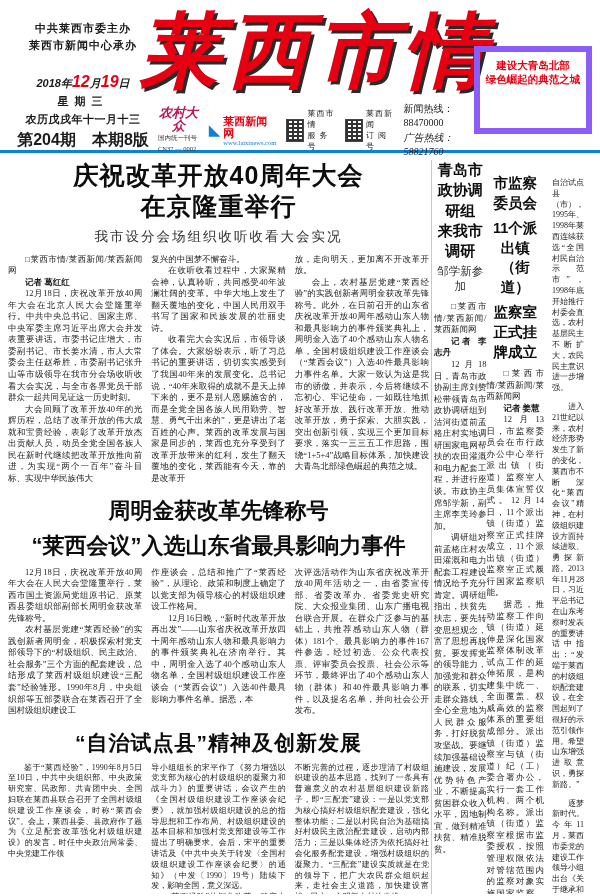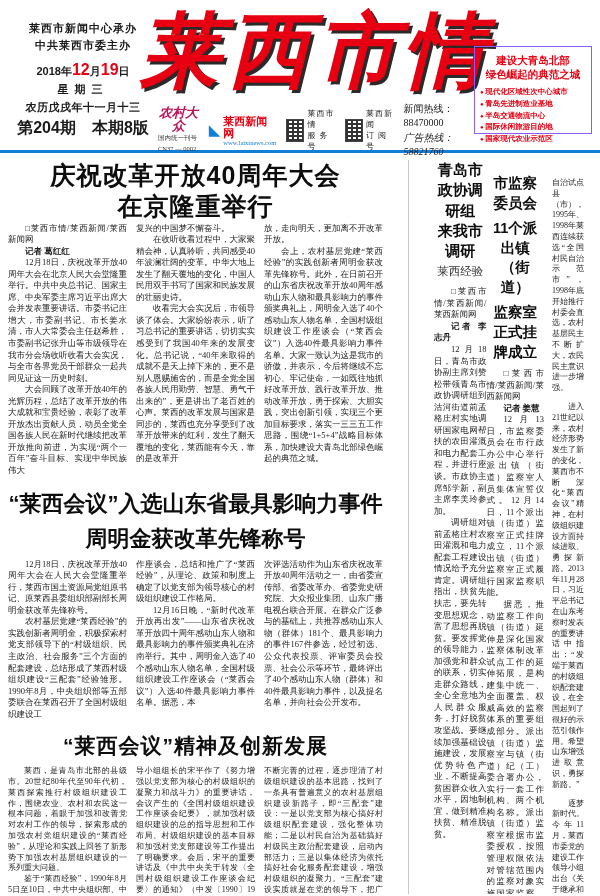--- a/index.html
+++ b/index.html
@@ -9,21 +9,21 @@
     overflow:hidden; position:relative;
     font-family:"Liberation Serif","DejaVu Serif",serif; color:#1b1b1b;
   }
   
   .header { display:flex; padding:8px 8px 0 8px; height:150px; }
   .pub-info {
     width:150px; flex-shrink:0; text-align:center; padding-top:12px;
     font-family:"Liberation Sans","DejaVu Sans",sans-serif;
   }
   .pub-info .sponsor { font-size:11px; font-weight:700; line-height:1.5; letter-spacing:1px; }
-  .dateline { margin-top:8px; font-size:11px; font-weight:700; }
+  .dateline { margin-top:20px; font-size:11px; font-weight:700;font-style:italic; }
   .dateline .num { color:#e60012; font-size:16px; font-weight:700; }
   .weekday { font-size:11px; font-weight:700; letter-spacing:6px; margin-top:3px; }
   .lunar { font-size:11px; font-weight:700; margin-top:3px; letter-spacing:0.5px; }
   .issue-total { font-size:13px; font-weight:700; margin-top:6px; }
   .issue-current { font-size:16px; font-weight:700; margin-top:3px;text-align:center; }
   .center-block { flex:1; display:flex; flex-direction:column; align-items:center; min-width:0; }
   .masthead {
     font-size:82px; line-height:1.02; font-weight:900; font-style:italic;
     color:#e60012; letter-spacing:6px; white-space:nowrap; margin-top:2px;
     text-shadow:3px 3px 0 #2a2a2a;
@@ -42,31 +42,31 @@
   .qr {
     width:23px; height:23px; border:1px solid #444; background-color:#fff;
     background-image:
       repeating-linear-gradient(0deg,#333 0 2px,transparent 2px 4px),
       repeating-linear-gradient(90deg,#333 0 2px,transparent 2px 5px);
   }
   .qr-label { font-size:8px; line-height:1.4; letter-spacing:1px; }
   .hotlines { font-size:10px; line-height:1.4; }
   .hotlines div + div { margin-top:1px;font-style:italic; }
   .slogan-box {
-    width:118px; flex-shrink:0; border:1px solid #8b5cf6; margin-top:38px;
+    width:118px; flex-shrink:0; border:6px solid #8b5cf6; margin-top:38px;
     padding:6px 5px 4px 5px; height:88px;
     font-family:"Liberation Sans","DejaVu Sans",sans-serif;
   }
   .slogan-title { color:#e60012; font-size:10.5px; font-weight:900; text-align:center; line-height:1.35; }
   .slogan-list { list-style:none; margin:5px 0 0 0; padding:0; }
   .slogan-list li { color:#e60012; font-size:7.5px; font-weight:700; line-height:1.55; }
   .slogan-list li::before { content:"● "; font-size:6px; }
   .blue-rule { height:3px; background:#1380d8; }
   
-  .content { display:flex; gap:25px; padding:7px 8px 0 8px; height:741px; overflow:hidden; }
+  .content { display:flex; gap:2px; padding:7px 8px 0 8px; height:741px; overflow:hidden; }
   .left-col { flex:1; min-width:0; display:flex; flex-direction:column; }
   .vrule { width:1px; background:#c9c9c9; }
   .right-col { width:158px; flex-shrink:0; display:flex; flex-direction:row; }
   h1,h2,h3 { margin:0; font-family:"Liberation Sans","DejaVu Sans",sans-serif; color:#0d0d0d; }
   .lead-h { font-size:25px; font-weight:900; text-align:center; line-height:1.25; letter-spacing:1px; }
   .lead-sub { font-size:13.5px; font-weight:500; text-align:center; color:#333;
               letter-spacing:2px; margin:5px 0 8px 0;
               font-family:"Liberation Sans","DejaVu Sans",sans-serif; }
   .cols { display:flex; gap:9px; }
   .colx { flex:1; min-width:0; }
@@ -90,22 +90,22 @@
   .bcol4 p.cont { text-indent:0; }
 </style>
 </head>
 <body>
 
 <div class="page">
 
   <div class="header">
 
     <div class="pub-info">
+      <div class="sponsor">中共莱西市委主办</div>
       <div class="sponsor">莱西市新闻中心承办</div>
-      <div class="sponsor">中共莱西市委主办</div>
       <div class="dateline">
         <span>2018年</span><span class="num">12</span><span>月</span><span class="num">19</span><span>日</span>
       </div>
       <div class="weekday">星期三</div>
       <div class="lunar">农历戊戌年十一月十三</div>
       <div class="issue-current">第204期　本期8版</div>
     </div>
 
     <div class="center-block">
       <div class="masthead">莱西市情</div>
@@ -139,81 +139,74 @@
         <div class="hotlines">
           <div>新闻热线：88470000</div>
           <div>广告热线：58821760</div>
         </div>
       </div>
     </div>
 
     <div class="slogan-box">
       <div class="slogan-title">建设大青岛北部</div>
       <div class="slogan-title">绿色崛起的典范之城</div>
-      <ul class="slogan-list">
-        <li>现代化区域性次中心城市</li>
-        <li>青岛先进制造业基地</li>
-        <li>半岛交通物流中心</li>
-        <li>国际休闲旅游目的地</li>
-        <li>国家现代农业示范区</li>
-      </ul>
     </div>
   </div>
 
   <div class="blue-rule"></div>
 
   <div class="content">
 
     <div class="left-col">
 
       <article>
         <h1 class="lead-h">庆祝改革开放40周年大会</h1>
         <h1 class="lead-h">在京隆重举行</h1>
+        <div class="lead-sub">我市设分会场组织收听收看大会实况</div>
         <div class="cols body-text">
           <div class="colx">
             <p class="byline">□莱西市情/莱西新闻/莱西新闻网</p>
             <p class="reporter">记者 葛红红</p>
             <p>12月18日，庆祝改革开放40周年大会在北京人民大会堂隆重举行。中共中央总书记、国家主席、中央军委主席习近平出席大会并发表重要讲话。市委书记庄增大，市委副书记、市长姜水清，市人大常委会主任赵希胜，市委副书记张升山等市级领导在我市分会场收听收看大会实况，与全市各界党员干部群众一起共同见证这一历史时刻。</p>
             <p>大会回顾了改革开放40年的光辉历程，总结了改革开放的伟大成就和宝贵经验，表彰了改革开放杰出贡献人员，动员全党全国各族人民在新时代继续把改革开放推向前进，为实现“两个一百年”奋斗目标、实现中华民族伟大</p>
           </div>
           <div class="colx">
             <p class="cont">复兴的中国梦不懈奋斗。</p>
             <p>在收听收看过程中，大家聚精会神，认真聆听，共同感受40年波澜壮阔的变革。中华大地上发生了翻天覆地的变化，中国人民用双手书写了国家和民族发展的壮丽史诗。</p>
             <p>收看完大会实况后，市领导谈了体会。大家纷纷表示，听了习总书记的重要讲话，切切实实感受到了我国40年来的发展变化。总书记说，“40年来取得的成就不是天上掉下来的，更不是别人恩赐施舍的，而是全党全国各族人民用勤劳、智慧、勇气干出来的”，更是讲出了老百姓的心声。莱西的改革发展与国家是同步的，莱西也充分享受到了改革开放带来的红利，发生了翻天覆地的变化，莱西能有今天，靠的是改革开</p>
           </div>
           <div class="colx">
             <p class="cont">放，走向明天，更加离不开改革开放。</p>
             <p>会上，农村基层党建“莱西经验”的实践创新者周明金获改革先锋称号。此外，在日前召开的山东省庆祝改革开放40周年感动山东人物和最具影响力的事件颁奖典礼上，周明金入选了40个感动山东人物名单，全国村级组织建设工作座谈会（“莱西会议”）入选40件最具影响力事件名单。大家一致认为这是我市的骄傲，并表示，今后将继续不忘初心、牢记使命，一如既往地抓好改革开放、践行改革开放、推动改革开放，勇于探索、大胆实践，突出创新引领，实现三个更加目标要求，落实一三三五工作思路，围绕“1+5+4”战略目标体系，加快建设大青岛北部绿色崛起的典范之城。</p>
           </div>
         </div>
       </article>
 
       <article class="mid-article">
+        <h2 class="mid-h">周明金获改革先锋称号</h2>
         <h2 class="mid-h">“莱西会议”入选山东省最具影响力事件</h2>
-        <h2 class="mid-h">周明金获改革先锋称号</h2>
         <div class="cols body-text">
           <div class="colx">
             <p>12月18日，庆祝改革开放40周年大会在人民大会堂隆重举行，莱西市国土资源局党组原书记、原莱西县委组织部副部长周明金获改革先锋称号。</p>
             <p>农村基层党建“莱西经验”的实践创新者周明金，积极探索村党支部领导下的“村级组织、民主政治、社会服务”三个方面的配套建设，总结形成了莱西村级组织建设“三配套”经验雏形。1990年8月，中央组织部等五部委联合在莱西召开了全国村级组织建设工</p>
           </div>
           <div class="colx">
             <p class="cont">作座谈会，总结和推广了“莱西经验”，从理论、政策和制度上确定了以党支部为领导核心的村级组织建设工作格局。</p>
             <p>12月16日晚，“新时代改革开放再出发”——山东省庆祝改革开放四十周年感动山东人物和最具影响力的事件颁奖典礼在济南举行。其中，周明金入选了40个感动山东人物名单，全国村级组织建设工作座谈会（“莱西会议”）入选40件最具影响力事件名单。据悉，本</p>
           </div>
           <div class="colx">
             <p class="cont">次评选活动作为山东省庆祝改革开放40周年活动之一，由省委宣传部、省委改革办、省委党史研究院、大众报业集团、山东广播电视台联合开展。在群众广泛参与的基础上，共推荐感动山东人物（群体）181个、最具影响力的事件167件参选，经过初选、公众代表投票、评审委员会投票、社会公示等环节，最终评出了40个感动山东人物（群体）和40件最具影响力事件，以及提名名单，并向社会公开发布。</p>
           </div>
         </div>
       </article>
 
       <article class="bot-article">
-        <h2 class="bot-h">“莱西会议”精神及创新发展</h2>
+        <h2 class="bot-h">“自治试点县”精神及创新发展</h2>
         <div class="cols body-text">
           <div class="colx">
-            <p>莱西，是青岛市北部的县级市。20世纪80年代至90年代初，莱西探索推行村级组织建设工作，围绕农业、农村和农民这一根本问题，着眼于加强和改善党对农村工作的领导，探索形成的加强农村党组织建设的“莱西经验”，从理论和实践上回答了新形势下加强农村基层组织建设的一系列重大问题。</p>
             <p>鉴于“莱西经验”，1990年8月5日至10日，中共中央组织部、中央政策研究室、民政部、共青团中央、全国妇联在莱西县联合召开了全国村级组织建设工作座谈会，时称“莱西会议”。会上，莱西县委、县政府作了题为《立足配套改革强化村级组织建设》的发言，时任中央政治局常委、中央党建工作领</p>
           </div>
           <div class="colx">
             <p class="cont">导小组组长的宋平作了《努力增强以党支部为核心的村级组织的凝聚力和战斗力》的重要讲话，会议产生的《全国村级组织建设工作座谈会纪要》，就加强村级组织建设的总的指导思想和工作布局、村级组织建设的基本目标和加强村党支部建设等工作提出了明确要求。会后，宋平的重要讲话及《中共中央关于转发〈全国村级组织建设工作座谈会纪要〉的通知》（中发〔1990〕19号）陆续下发，影响全国，意义深远。</p>
             <p>“莱西经验”从深化改革、稳定大局的需要出发，把“抓基层、打基础、强化村级、工作到户”作为指导思想，把村级组织建设提上重要日程，经历了一个由浅入深、不断发展、不断深化、</p>
           </div>
           <div class="colx">
             <p class="cont">不断完善的过程，逐步理清了村级组织建设的基本思路，找到了一条具有普遍意义的农村基层组织建设新路子，即“三配套”建设：一是以党支部为核心搞好村级组织配套建设，强化整体功能；二是以村民自治为基础搞好村级民主政治配套建设，启动内部活力；三是以集体经济为依托搞好社会化服务配套建设，增强村级组织的凝聚力。“三配套”建设实质就是在党的领导下，把广大农民群众组织起来，走社会主义道路，加快建设富裕、民主、文明新农村的步伐。</p>
 
           </div>
@@ -221,21 +214,21 @@
       </article>
     </div>
 
     <div class="vrule"></div>
 
     <div class="right-col">
 
       <article>
         <h3 class="r-h">青岛市政协调研组</h3>
         <h3 class="r-h">来我市调研</h3>
-        <div class="r-sub">莱西经验</div>
+        <div class="r-sub">邹学新参加</div>
         <div class="body-text">
           <p class="byline">□莱西市情/莱西新闻/莱西新闻网</p>
           <p class="reporter">记者 李志丹</p>
           <p>12月18日，青岛市政协副主席刘赞松带领青岛市政协调研组到沽河街道前孟格庄村实地调研国家电网帮扶的农田灌溉和电力配套工程，并进行座谈。市政协主席邹学新，副主席李美玲参加。</p>
           <p>调研组对前孟格庄村农田灌溉和电力配套工程建设情况给予充分肯定。调研组指出，扶贫先扶志，要先转变思想观念，富了思想再脱贫。要发挥党的领导能力，加强党和群众的联系，切实走群众路线，全心全意地为人民群众服务，打好脱贫攻坚战。要继续加强基础设施建设，发展优势特色产业，不断提高贫困群众收入水平，因地制宜，做到精准扶贫、精准脱贫。</p>
         </div>
       </article>
 
       <article class="r2">
         <h3 class="r-h">市监察委员会</h3>

